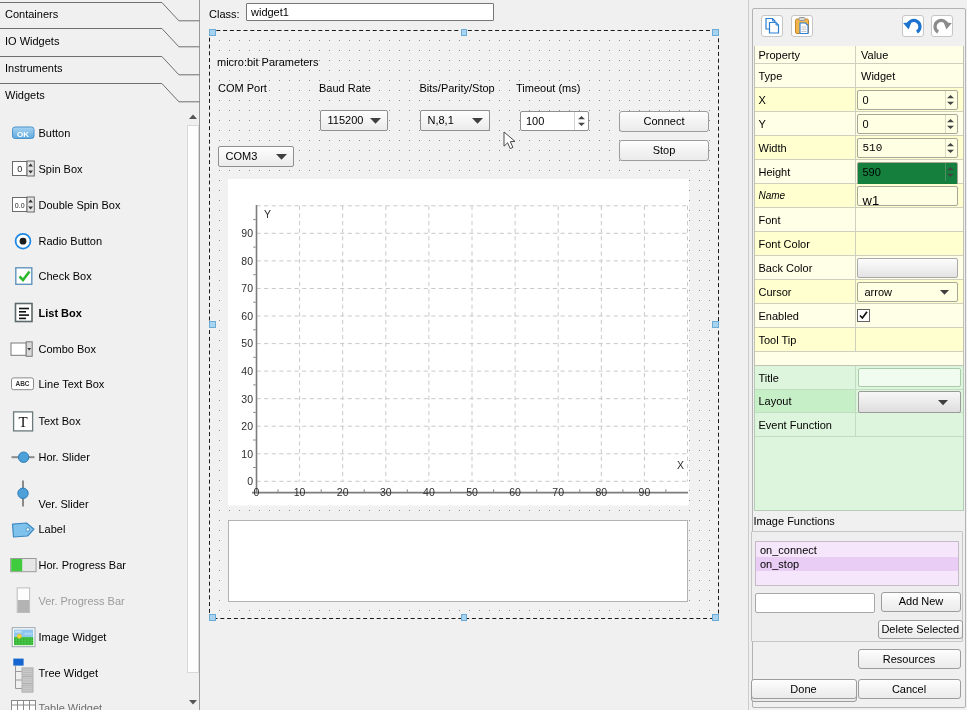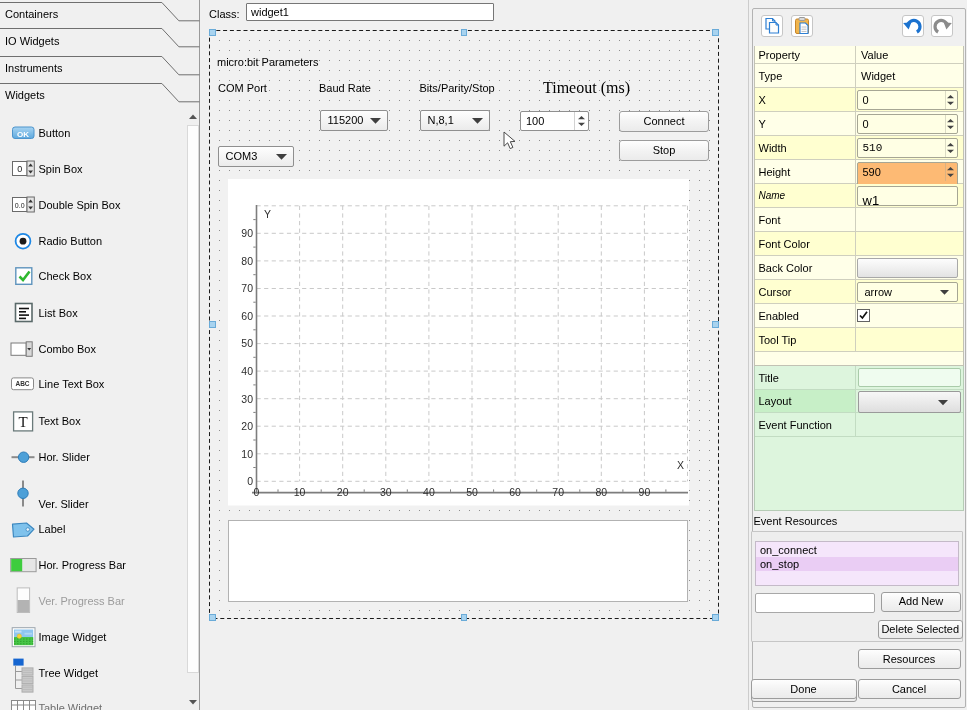--- a/index.html
+++ b/index.html
@@ -117,21 +117,21 @@
     <line x1="1.5" y1="6" x2="25.5" y2="6" stroke="#8a8a8a"></line>
     <line x1="7.5" y1="1.5" x2="7.5" y2="19" stroke="#8a8a8a"></line>
     <line x1="13.5" y1="1.5" x2="13.5" y2="19" stroke="#8a8a8a"></line>
     <line x1="19.5" y1="1.5" x2="19.5" y2="19" stroke="#8a8a8a"></line>
   </svg>
 <div style="position:absolute;left:38.5px;top:124.5px;height:16px;line-height:16px;font-size:11px;color:#000;white-space:nowrap;">Button</div>
 <div style="position:absolute;left:38.5px;top:160.5px;height:16px;line-height:16px;font-size:11px;color:#000;white-space:nowrap;">Spin Box</div>
 <div style="position:absolute;left:38.5px;top:196.5px;height:16px;line-height:16px;font-size:11px;color:#000;white-space:nowrap;">Double Spin Box</div>
 <div style="position:absolute;left:38.5px;top:232.5px;height:16px;line-height:16px;font-size:11px;color:#000;white-space:nowrap;">Radio Button</div>
 <div style="position:absolute;left:38.5px;top:268px;height:16px;line-height:16px;font-size:11px;color:#000;white-space:nowrap;">Check Box</div>
-<div style="position:absolute;left:38.5px;top:304.5px;height:16px;line-height:16px;font-size:11px;color:#000;white-space:nowrap;">List Box</div>
+<div style="position:absolute;left:38.5px;top:304.5px;height:16px;line-height:16px;font-size:11px;color:#000;white-space:nowrap;font-weight:bold;">List Box</div>
 <div style="position:absolute;left:38.5px;top:340.5px;height:16px;line-height:16px;font-size:11px;color:#000;white-space:nowrap;">Combo Box</div>
 <div style="position:absolute;left:38.5px;top:376px;height:16px;line-height:16px;font-size:11px;color:#000;white-space:nowrap;">Line Text Box</div>
 <div style="position:absolute;left:38.5px;top:412.5px;height:16px;line-height:16px;font-size:11px;color:#000;white-space:nowrap;">Text Box</div>
 <div style="position:absolute;left:38.5px;top:448.5px;height:16px;line-height:16px;font-size:11px;color:#000;white-space:nowrap;">Hor. Slider</div>
 <div style="position:absolute;left:38.5px;top:484.5px;height:16px;line-height:16px;font-size:11px;color:#000;white-space:nowrap;margin-top:11px;">Ver. Slider</div>
 <div style="position:absolute;left:38.5px;top:520.5px;height:16px;line-height:16px;font-size:11px;color:#000;white-space:nowrap;">Label</div>
 <div style="position:absolute;left:38.5px;top:556.5px;height:16px;line-height:16px;font-size:11px;color:#000;white-space:nowrap;">Hor. Progress Bar</div>
 <div style="position:absolute;left:38.5px;top:592.5px;height:16px;line-height:16px;font-size:11px;color:#9c9c9c;white-space:nowrap;">Ver. Progress Bar</div>
 <div style="position:absolute;left:38.5px;top:629px;height:16px;line-height:16px;font-size:11px;color:#000;white-space:nowrap;">Image Widget</div>
 <div style="position:absolute;left:38.5px;top:665px;height:16px;line-height:16px;font-size:11px;color:#000;white-space:nowrap;">Tree Widget</div>
@@ -159,21 +159,21 @@
 <div style="position:absolute;left:209.0px;top:614.0px;width:6.6px;height:6.6px;background:#a8d3ef;border:1px solid #6aabd8;"></div>
 <div style="position:absolute;left:460.59999999999997px;top:29.400000000000002px;width:6.6px;height:6.6px;background:#a8d3ef;border:1px solid #6aabd8;"></div>
 <div style="position:absolute;left:460.59999999999997px;top:614.0px;width:6.6px;height:6.6px;background:#a8d3ef;border:1px solid #6aabd8;"></div>
 <div style="position:absolute;left:712.0px;top:29.400000000000002px;width:6.6px;height:6.6px;background:#a8d3ef;border:1px solid #6aabd8;"></div>
 <div style="position:absolute;left:712.0px;top:321.0px;width:6.6px;height:6.6px;background:#a8d3ef;border:1px solid #6aabd8;"></div>
 <div style="position:absolute;left:712.0px;top:614.0px;width:6.6px;height:6.6px;background:#a8d3ef;border:1px solid #6aabd8;"></div>
 <div style="position:absolute;left:217px;top:53.5px;height:16px;line-height:16px;font-size:11px;color:#000;white-space:nowrap;">micro:bit Parameters</div>
 <div style="position:absolute;left:218px;top:79.5px;height:16px;line-height:16px;font-size:11px;color:#000;white-space:nowrap;">COM Port</div>
 <div style="position:absolute;left:319px;top:79.5px;height:16px;line-height:16px;font-size:11px;color:#000;white-space:nowrap;">Baud Rate</div>
 <div style="position:absolute;left:419.5px;top:79.5px;height:16px;line-height:16px;font-size:11px;color:#000;white-space:nowrap;">Bits/Parity/Stop</div>
-<div style="position:absolute;left:543px;top:79.5px;height:16px;line-height:16px;font-size:16px;color:#000;white-space:nowrap;font-family:Liberation Serif, serif;">Timeout (ms)</div>
+<div style="position:absolute;left:516px;top:79.5px;height:16px;line-height:16px;font-size:11px;color:#000;white-space:nowrap;">Timeout (ms)</div>
 <div style="position:absolute;left:217.5px;top:110px;width:76px;height:21px;box-sizing:border-box;border:1px solid #8f8f8f;border-radius:2px;background:linear-gradient(#fefefe,#ebebeb);margin-top:36px;">
     <div style="position:absolute;left:7px;top:0;height:19px;line-height:19px;font-size:11px;color:#000;">COM3</div>
     <svg style="position:absolute;right:6px;top:7.0px" width="11" height="6.720000000000001">
       <polygon points="0,0 11,0 5.5,5.720000000000001" fill="#3f3f3f"></polygon>
     </svg>
   </div>
 <div style="position:absolute;left:319.5px;top:110px;width:68px;height:21px;box-sizing:border-box;border:1px solid #8f8f8f;border-radius:2px;background:linear-gradient(#fefefe,#ebebeb);">
     <div style="position:absolute;left:7px;top:0;height:19px;line-height:19px;font-size:11px;color:#000;">115200</div>
     <svg style="position:absolute;right:6px;top:7.0px" width="11" height="6.720000000000001">
       <polygon points="0,0 11,0 5.5,5.720000000000001" fill="#3f3f3f"></polygon>
@@ -333,21 +333,21 @@
     <div style="position:absolute;left:5px;top:0;height:18px;line-height:18px;font-size:11px;">510</div>
     <div style="position:absolute;left:87px;top:0;width:1px;height:18px;background:#a6a694;opacity:.4"></div>
     <svg style="position:absolute;left:89.5px;top:4px" width="7.0" height="10">
       <polygon points="3.5,0 0,3.2 7.0,3.2" fill="#444"></polygon>
       <polygon points="0,6.8 7.0,6.8 3.5,10" fill="#444"></polygon>
     </svg>
   </div>
 <div style="position:absolute;left:855.0px;top:135.5px;width:1px;height:24.0px;background:#cfcfbe;"></div>
 <div style="position:absolute;left:754.5px;top:159.5px;width:208.0px;height:24.0px;background:#ffffe8;border-bottom:1px solid #cfcfbe;"></div>
 <div style="position:absolute;left:758.5px;top:163.5px;height:16px;line-height:16px;font-size:11px;color:#000;white-space:nowrap;">Height</div>
-<div style="position:absolute;left:856.5px;top:161.5px;width:101px;height:29px;box-sizing:border-box;border:1px solid #a6a694;border-radius:2px;background:#fdba74;">
+<div style="position:absolute;left:856.5px;top:161.5px;width:101px;height:29px;box-sizing:border-box;border:1px solid #a6a694;border-radius:2px;background:#15803d;">
     <div style="position:absolute;left:5px;top:0;height:18px;line-height:18px;font-size:11px;">590</div>
     <div style="position:absolute;left:87px;top:0;width:1px;height:18px;background:#a6a694;opacity:.4"></div>
     <svg style="position:absolute;left:89.5px;top:4px" width="7.0" height="10">
       <polygon points="3.5,0 0,3.2 7.0,3.2" fill="#444"></polygon>
       <polygon points="0,6.8 7.0,6.8 3.5,10" fill="#444"></polygon>
     </svg>
   </div>
 <div style="position:absolute;left:855.0px;top:159.5px;width:1px;height:24.0px;background:#cfcfbe;"></div>
 <div style="position:absolute;left:754.5px;top:183.5px;width:208.0px;height:24.0px;background:#ffffd0;border-bottom:1px solid #cfcfbe;"></div>
 <div style="position:absolute;left:758.5px;top:187.5px;height:16px;line-height:16px;font-size:10px;color:#000;white-space:nowrap;font-style:italic;">Name</div>
@@ -397,21 +397,21 @@
     <div style="position:absolute;left:7px;top:0;height:20.5px;line-height:20.5px;font-size:11px;color:#000;"></div>
     <svg style="position:absolute;right:12px;top:8.0px" width="10" height="6.2">
       <polygon points="0,0 10,0 5.0,5.2" fill="#3f3f3f"></polygon>
     </svg>
   </div>
 <div style="position:absolute;left:855.0px;top:389.5px;width:1px;height:23.5px;background:#c2dcc2;"></div>
 <div style="position:absolute;left:754.5px;top:413.0px;width:100.5px;height:23.5px;background:#ddf5dd;border-bottom:1px solid #c2dcc2;"></div>
 <div style="position:absolute;left:856.0px;top:413.0px;width:106.5px;height:23.5px;background:#ddf5dd;border-bottom:1px solid #c2dcc2;"></div>
 <div style="position:absolute;left:758.5px;top:416.75px;height:16px;line-height:16px;font-size:11px;color:#000;white-space:nowrap;">Event Function</div>
 <div style="position:absolute;left:855.0px;top:413.0px;width:1px;height:23.5px;background:#c2dcc2;"></div>
-<div style="position:absolute;left:753.5px;top:513px;height:16px;line-height:16px;font-size:11px;color:#000;white-space:nowrap;">Event Resources</div>
+<div style="position:absolute;left:753.5px;top:513px;height:16px;line-height:16px;font-size:11px;color:#000;white-space:nowrap;">Image Functions</div>
 <div style="position:absolute;left:750.5px;top:530.5px;width:212.5px;height:111px;border:1px solid #c6c6c6;background:#eeeeee;border-radius:1px;"></div>
 <div style="position:absolute;left:754.5px;top:541px;width:204.5px;height:44.5px;border:1px solid #c4bac8;background:#f5e6fb;"></div>
 <div style="position:absolute;left:755.5px;top:542px;width:202.5px;height:14.5px;background:#f5e6fb;"></div>
 <div style="position:absolute;left:755.5px;top:556.5px;width:202.5px;height:14.5px;background:#eacdf4;"></div>
 <div style="position:absolute;left:760px;top:541.5px;height:16px;line-height:16px;font-size:11px;color:#000;white-space:nowrap;">on_connect</div>
 <div style="position:absolute;left:760px;top:556px;height:16px;line-height:16px;font-size:11px;color:#000;white-space:nowrap;">on_stop</div>
 <div style="position:absolute;left:754.5px;top:592.5px;width:120px;height:20px;background:#fff;border:1px solid #a8a8a8;border-radius:2px;"></div>
 <div class="btn" style="left:881px;top:592px;width:80px;height:19.5px;line-height:17.5px;font-size:11px;">Add New</div>
 <div class="btn" style="left:877.5px;top:619.5px;width:85.5px;height:19.5px;line-height:17.5px;font-size:11px;">Delete Selected</div>
 <div class="btn" style="left:750.5px;top:648.5px;width:106px;height:20px;line-height:18px;font-size:11px;margin-top:33px;">Preview Widget</div>

